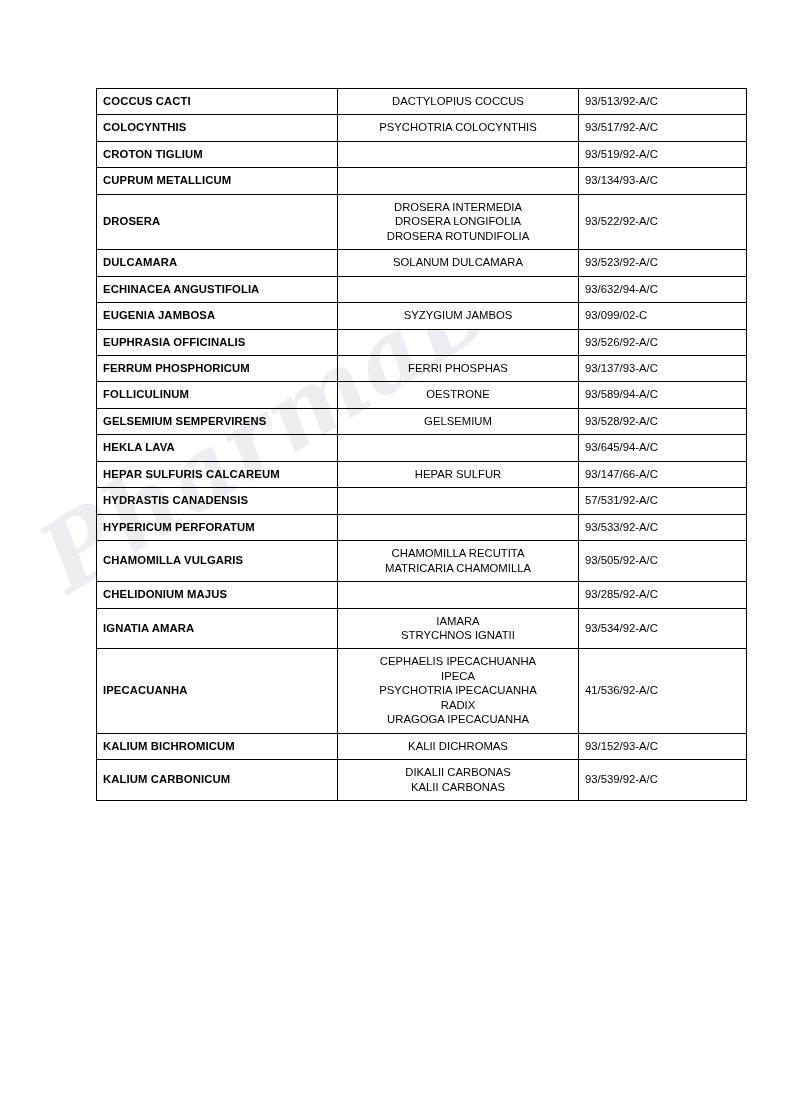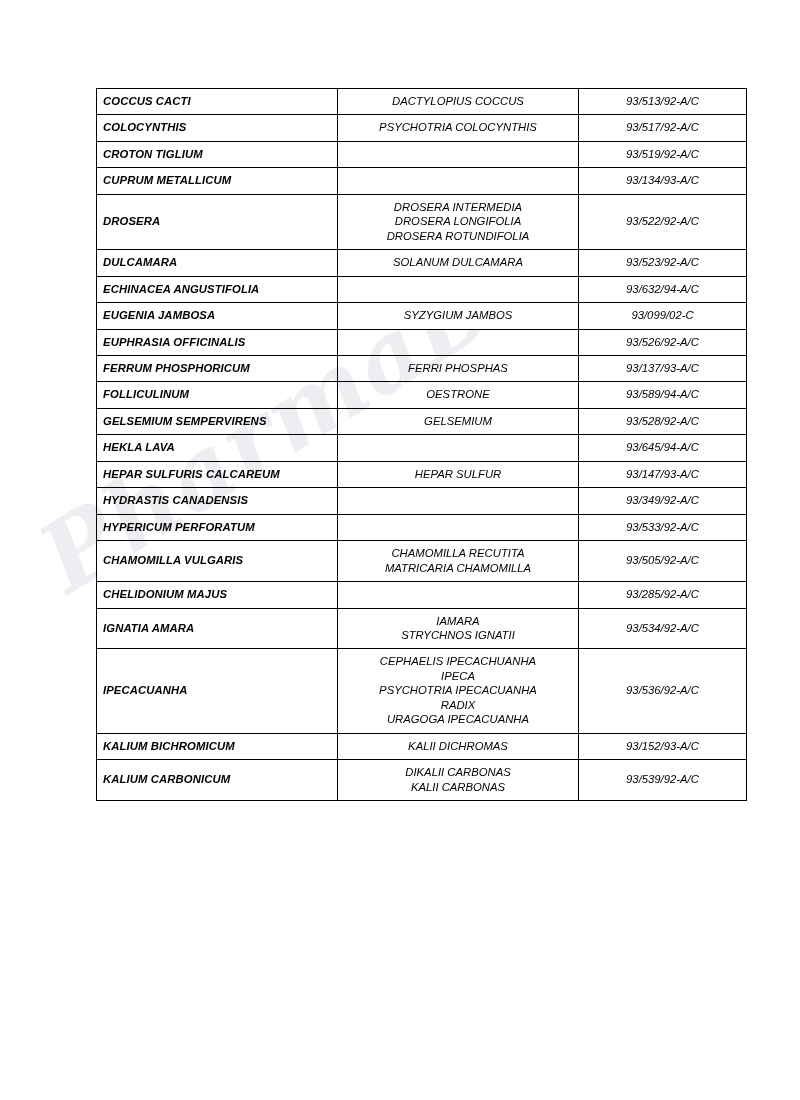--- a/index.html
+++ b/index.html
@@ -39,42 +39,41 @@
     letter-spacing: 2px;
     white-space: nowrap;
     transform: rotate(-32deg);
     transform-origin: left center;
   }
 
   .page {
     position: absolute;
     inset: 0;
     z-index: 1;
-    font-style: italic;
   }
 
   .doc-table {
     position: absolute;
     left: 96px;
     top: 88px;
     width: 611px;
     border-collapse: collapse;
     table-layout: fixed;
   }
   .doc-table td {
     border: 1.5px solid #000000;
     padding: 5px 6px 6px 6px;
     vertical-align: middle;
     font-size: 11.3px;
     line-height: 1.28;
     color: #000000;
   }
   .col-name   { width: 228px; font-weight: bold; letter-spacing: 0.1px; }
   .col-syn    { width: 228px; font-weight: normal; }
-  .col-code   { width: 155px; font-weight: normal; text-align: center; }
+  .col-code   { width: 155px; font-weight: normal; }
 
   .cell-lines div { white-space: nowrap; text-align: center; }
 </style>
 </head>
 <body>
 
 <div class="watermark">
   <span>PharmaDoc Co.</span>
 </div>
 
@@ -162,26 +161,26 @@
         <tr>
           <td class="col-name">HEKLA LAVA</td>
           <td class="col-syn cell-lines"></td>
           <td class="col-code">93/645/94-A/C</td>
         </tr>
         <tr>
           <td class="col-name">HEPAR SULFURIS CALCAREUM</td>
           <td class="col-syn cell-lines">
             <div>HEPAR SULFUR</div>
           </td>
-          <td class="col-code">93/147/93-A/C</td>
+          <td class="col-code">93/147/66-A/C</td>
         </tr>
         <tr>
           <td class="col-name">HYDRASTIS CANADENSIS</td>
           <td class="col-syn cell-lines"></td>
-          <td class="col-code">93/349/92-A/C</td>
+          <td class="col-code">57/531/92-A/C</td>
         </tr>
         <tr>
           <td class="col-name">HYPERICUM PERFORATUM</td>
           <td class="col-syn cell-lines"></td>
           <td class="col-code">93/533/92-A/C</td>
         </tr>
         <tr>
           <td class="col-name">CHAMOMILLA VULGARIS</td>
           <td class="col-syn cell-lines">
             <div>CHAMOMILLA RECUTITA</div>
@@ -204,21 +203,21 @@
         </tr>
         <tr>
           <td class="col-name">IPECACUANHA</td>
           <td class="col-syn cell-lines">
             <div>CEPHAELIS IPECACHUANHA</div>
             <div>IPECA</div>
             <div>PSYCHOTRIA IPECACUANHA</div>
             <div>RADIX</div>
             <div>URAGOGA IPECACUANHA</div>
           </td>
-          <td class="col-code">93/536/92-A/C</td>
+          <td class="col-code">41/536/92-A/C</td>
         </tr>
         <tr>
           <td class="col-name">KALIUM BICHROMICUM</td>
           <td class="col-syn cell-lines">
             <div>KALII DICHROMAS</div>
           </td>
           <td class="col-code">93/152/93-A/C</td>
         </tr>
         <tr>
           <td class="col-name">KALIUM CARBONICUM</td>

